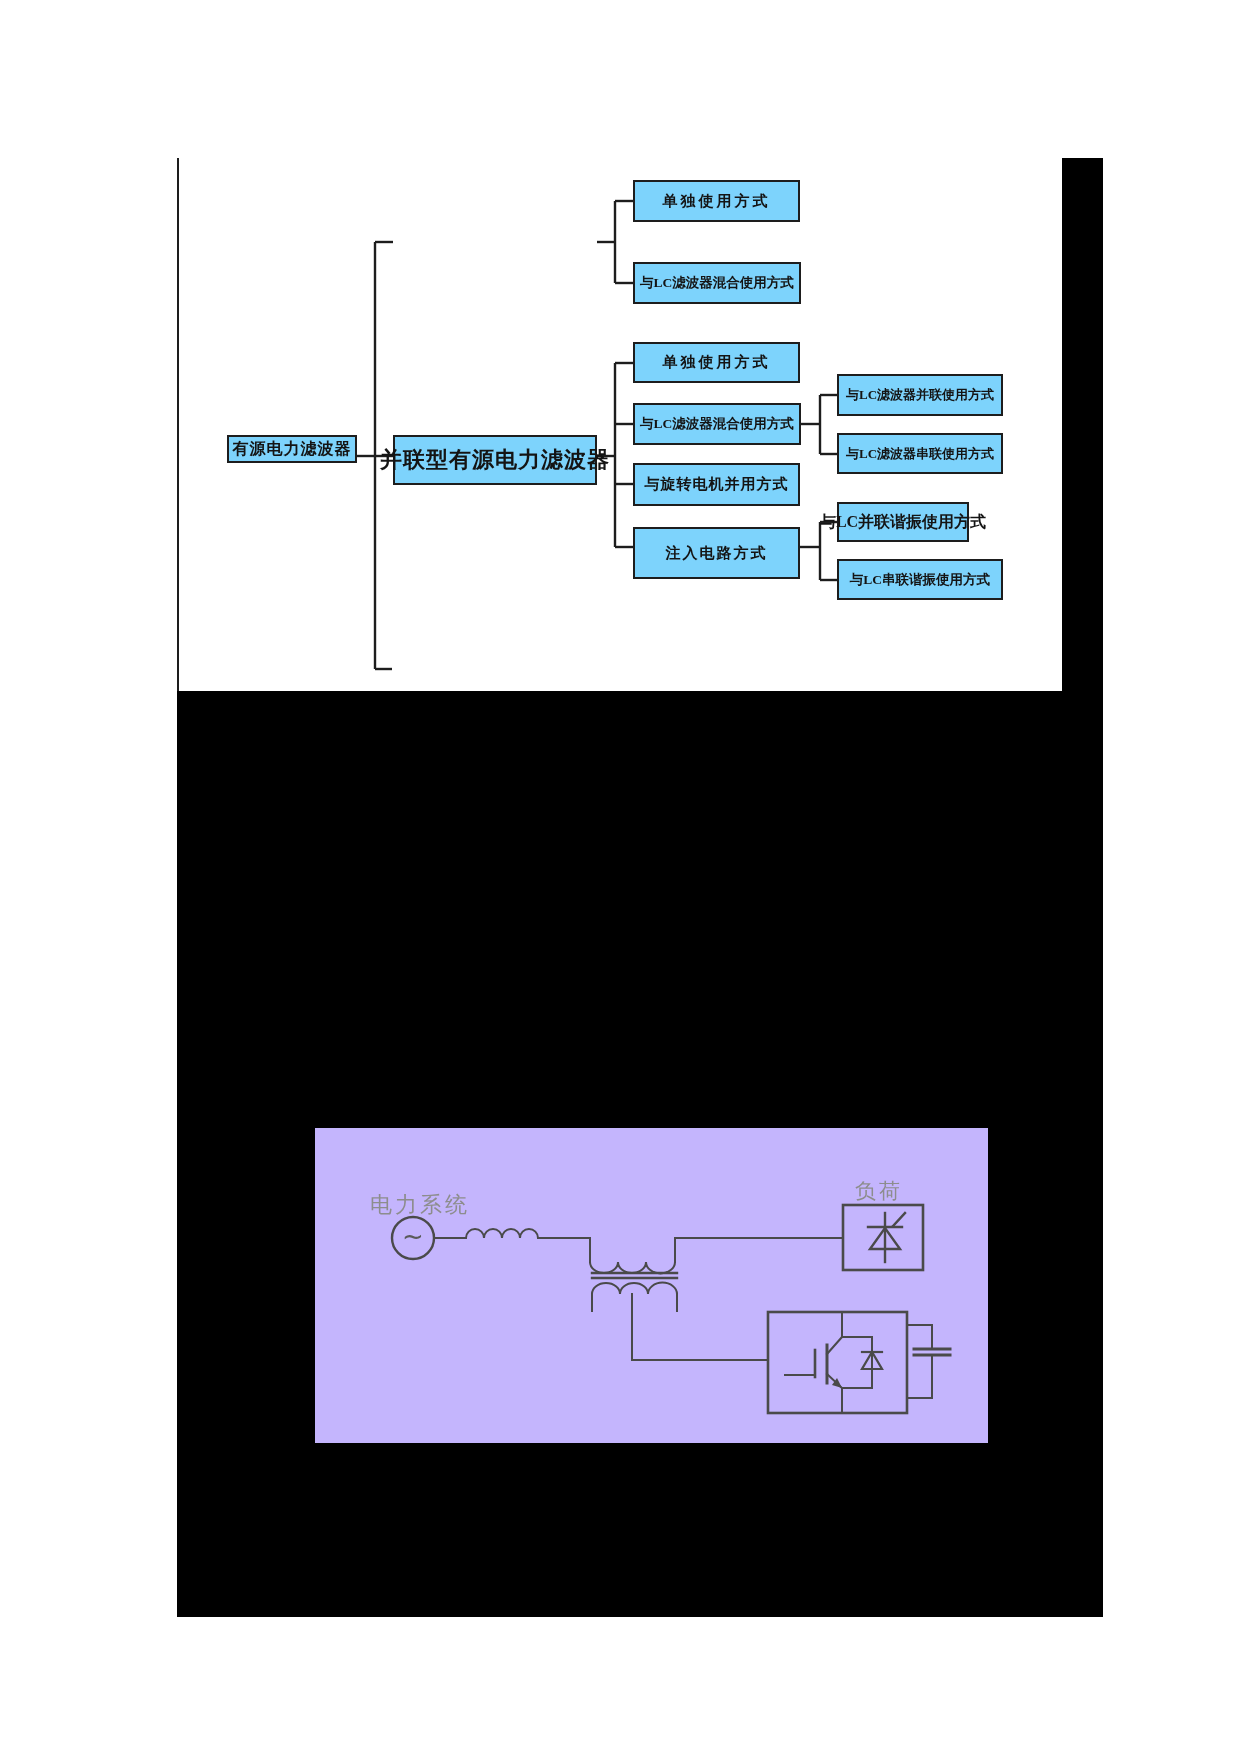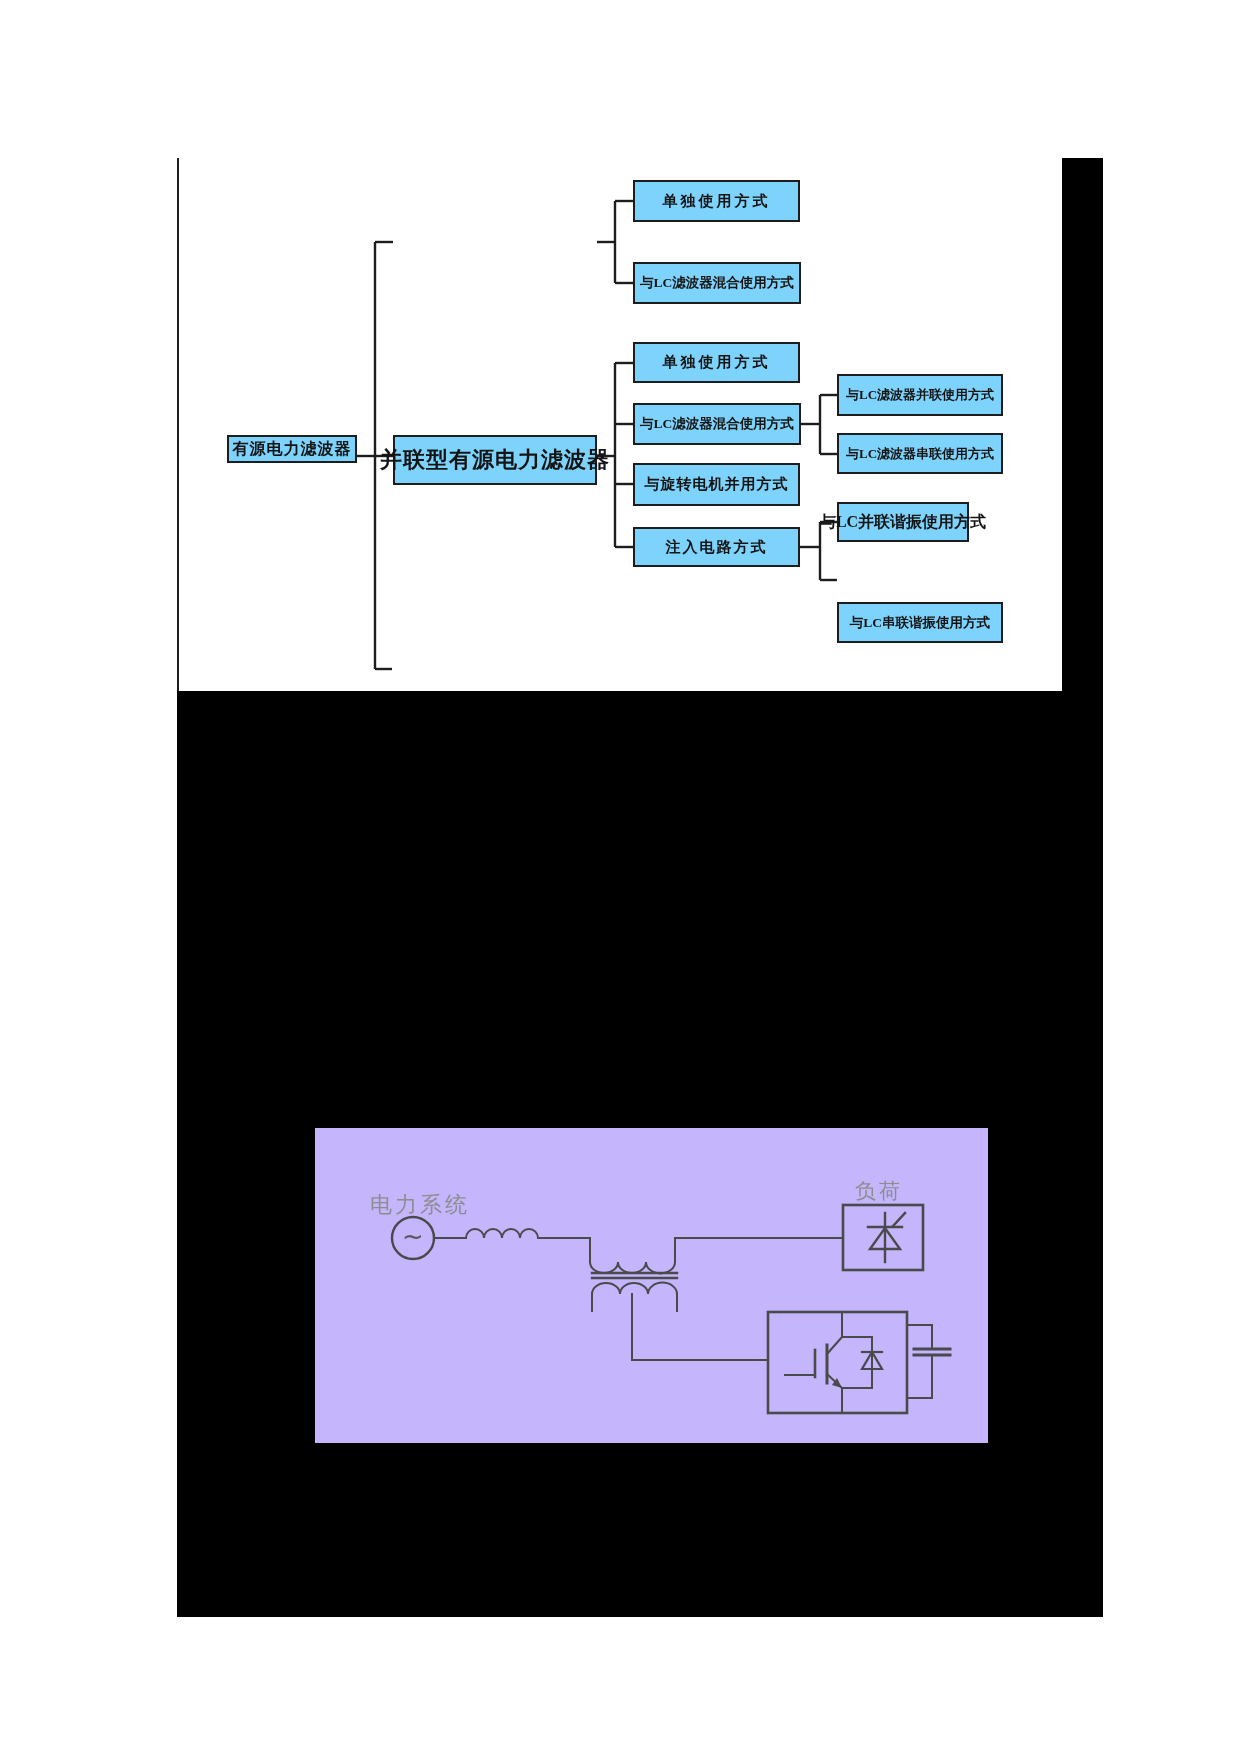--- a/index.html
+++ b/index.html
@@ -56,25 +56,25 @@
     </g>
   </svg>
 
   <div class="tbox" style="left:227px;top:435px;width:130px;height:28px;font-size:16px;">有源电力滤波器</div>
   <div class="tbox" style="left:393px;top:435px;width:204px;height:50px;font-size:22px;">并联型有源电力滤波器</div>
   <div class="tbox" style="left:633px;top:180px;width:167px;height:42px;font-size:15px;letter-spacing:3px;">单独使用方式</div>
   <div class="tbox" style="left:633px;top:262px;width:168px;height:42px;font-size:13.5px;letter-spacing:0;">与LC滤波器混合使用方式</div>
   <div class="tbox" style="left:633px;top:342px;width:167px;height:41px;font-size:15px;letter-spacing:3px;">单独使用方式</div>
   <div class="tbox" style="left:633px;top:403px;width:168px;height:42px;font-size:13.5px;letter-spacing:0;">与LC滤波器混合使用方式</div>
   <div class="tbox" style="left:633px;top:463px;width:167px;height:43px;font-size:15px;letter-spacing:1px;">与旋转电机并用方式</div>
-  <div class="tbox" style="left:633px;top:527px;width:167px;height:40px;font-size:15px;letter-spacing:2px;">注入电路方式</div>
+  <div class="tbox" style="left:633px;top:527px;width:167px;height:52px;font-size:15px;letter-spacing:2px;">注入电路方式</div>
   <div class="tbox" style="left:837px;top:374px;width:166px;height:42px;font-size:13px;letter-spacing:0;">与LC滤波器并联使用方式</div>
   <div class="tbox" style="left:837px;top:433px;width:166px;height:41px;font-size:13px;letter-spacing:0;">与LC滤波器串联使用方式</div>
   <div class="tbox" style="left:837px;top:502px;width:132px;height:40px;font-size:16px;letter-spacing:0;text-align:center;">与LC并联谐振使用方式</div>
-  <div class="tbox" style="left:837px;top:559px;width:166px;height:41px;font-size:13.5px;letter-spacing:0;margin-top:43px;">与LC串联谐振使用方式</div>
+  <div class="tbox" style="left:837px;top:559px;width:166px;height:41px;font-size:13.5px;letter-spacing:0;">与LC串联谐振使用方式</div>
 
   <div class="inset" style="left:315px;top:1128px;width:673px;height:315px;">
     <svg width="673" height="315" viewBox="0 0 673 315" style="position:absolute;left:0;top:0;">
       <g stroke="#4a4a4a" stroke-width="2" fill="none" stroke-linecap="square">
 
         <g>
           <circle cx="98" cy="110" r="21" stroke-width="2.4"></circle>
         </g>
 
         <line x1="119" y1="110" x2="151" y2="110"></line>

